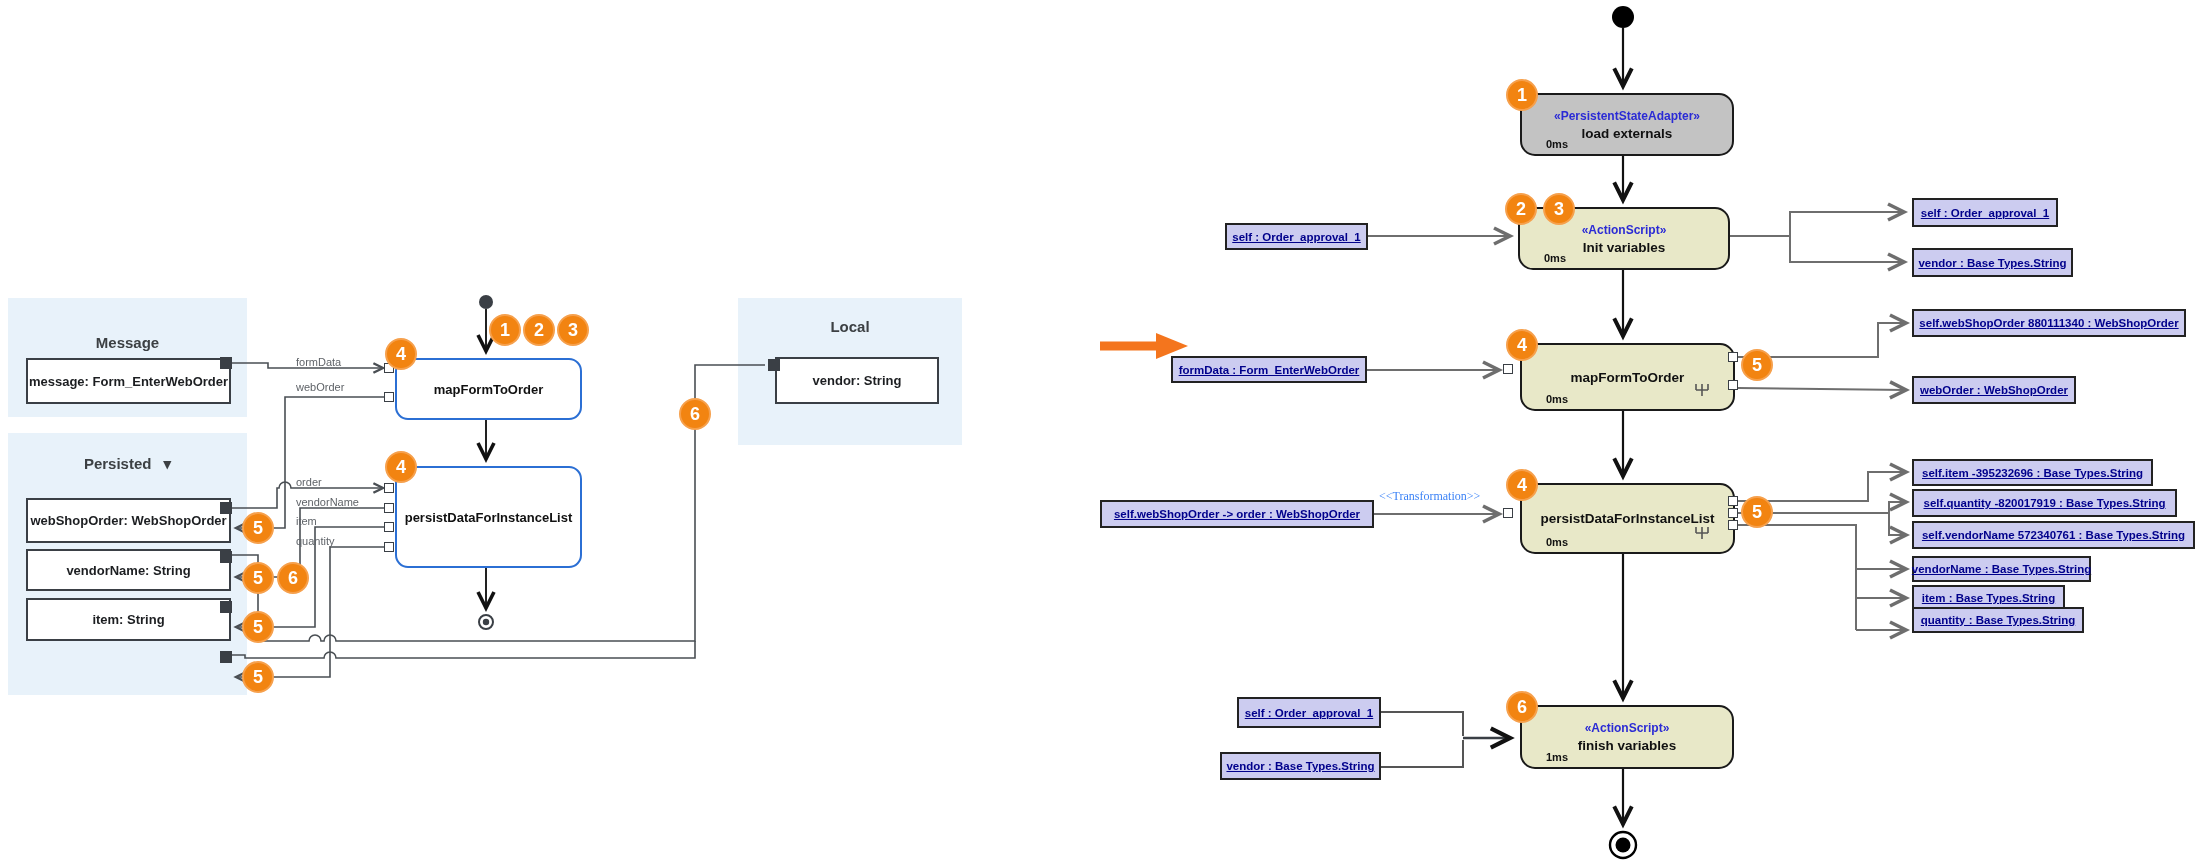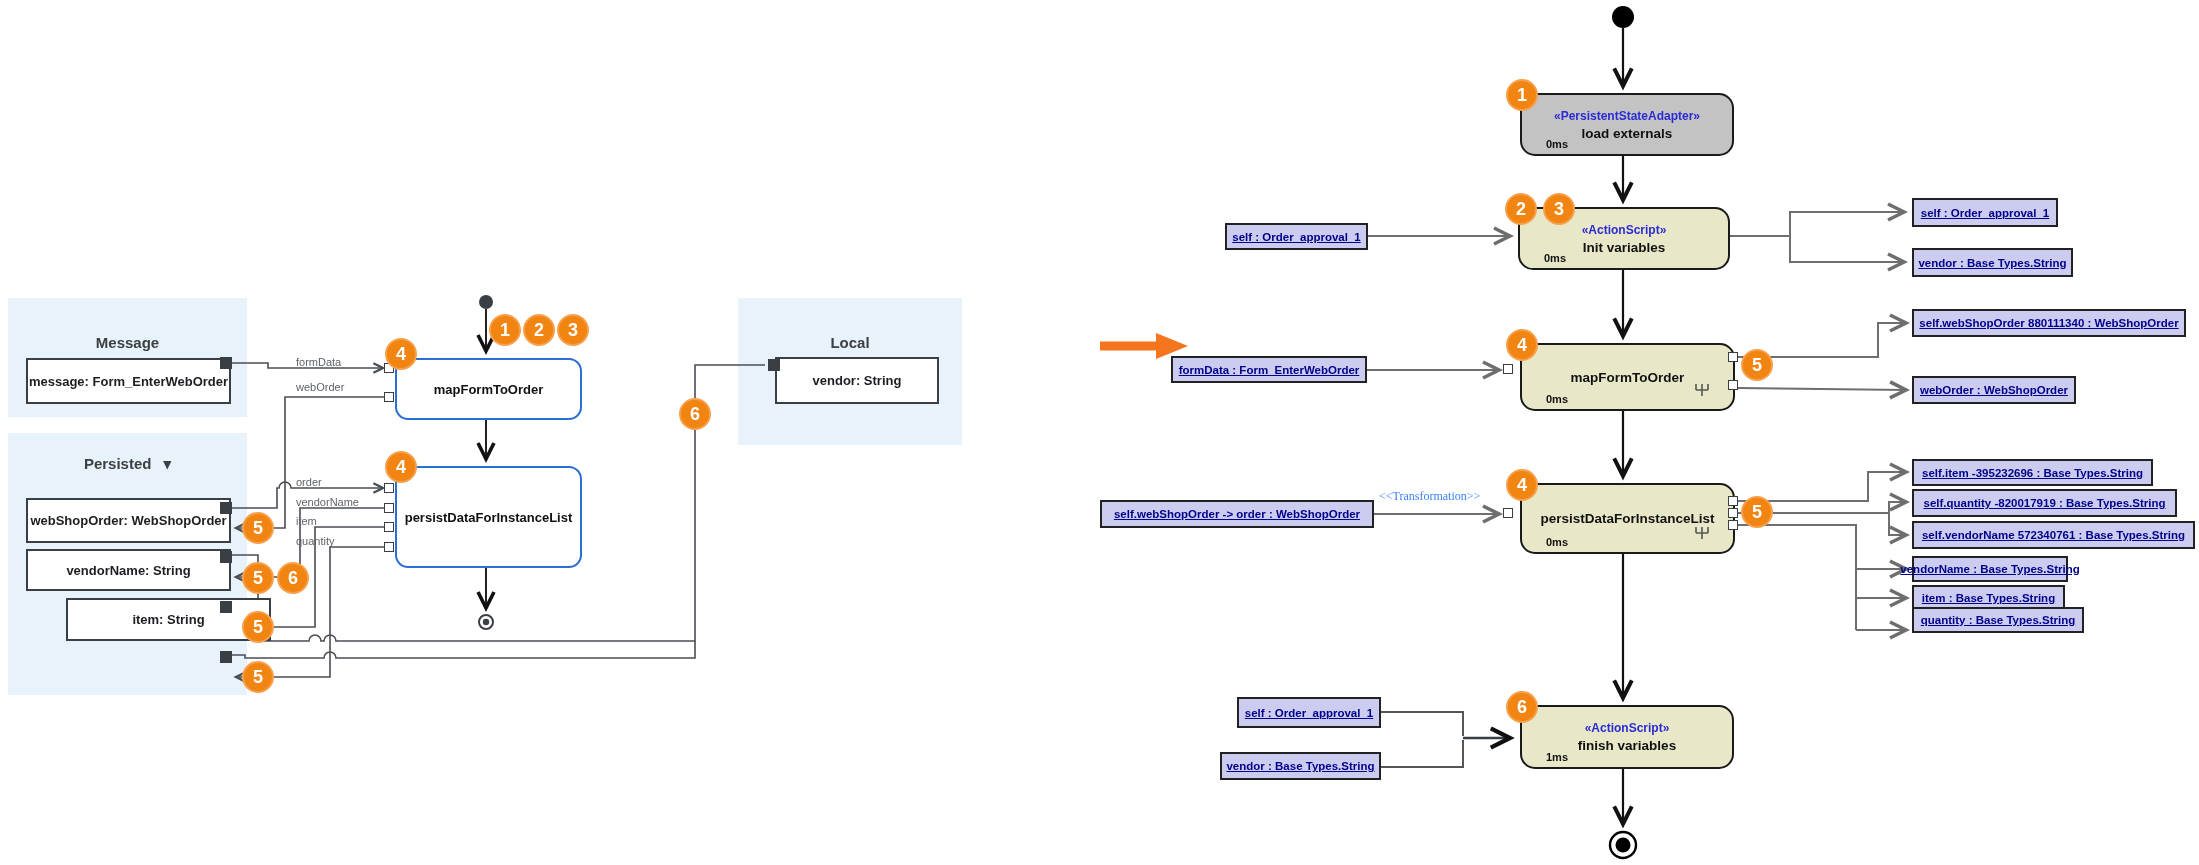--- a/index.html
+++ b/index.html
@@ -121,26 +121,26 @@
   <div class="panel" style="left:8px;top:433px;width:239px;height:262px;">
     <div class="panel-title" style="top:22px;">
       <span>Persisted</span>
       <span style="margin-left:8px;">▾</span>
     </div>
   </div>
   <div class="fieldbox" style="left:26px;top:498px;width:201px;height:41px;">webShopOrder: WebShopOrder</div>
   <div class="sq" style="left:220px;top:502px;"></div>
   <div class="fieldbox" style="left:26px;top:549px;width:201px;height:38px;">vendorName: String</div>
   <div class="sq" style="left:220px;top:551px;"></div>
-  <div class="fieldbox" style="left:26px;top:598px;width:201px;height:39px;margin-left:40px;">item: String</div>
+  <div class="fieldbox" style="left:26px;top:598px;width:201px;height:39px;">item: String</div>
   <div class="sq" style="left:220px;top:601px;"></div>
   <div class="sq" style="left:220px;top:651px;"></div>
 
   <div class="panel" style="left:738px;top:298px;width:224px;height:147px;">
-    <div class="panel-title" style="top:20px;margin-top:16px;">Local</div>
+    <div class="panel-title" style="top:20px;">Local</div>
   </div>
   <div class="fieldbox" style="left:775px;top:357px;width:160px;height:43px;">vendor: String</div>
   <div class="sq" style="left:768px;top:359px;"></div>
 
   <div class="fnbox" style="left:395px;top:358px;width:183px;height:58px;">mapFormToOrder</div>
   <div class="portsq" style="left:384px;top:363px;"></div>
   <div class="portsq" style="left:384px;top:392px;"></div>
   <div class="portlabel" style="left:296px;top:356px;">formData</div>
   <div class="portlabel" style="left:296px;top:381px;">webOrder</div>
 
@@ -212,21 +212,21 @@
   <div class="lbl" style="left:1912px;top:198px;width:146px;height:29px;">self : Order_approval_1</div>
   <div class="lbl" style="left:1912px;top:248px;width:161px;height:29px;">vendor : Base Types.String</div>
   <div class="lbl" style="left:1171px;top:356px;width:196px;height:27px;">formData : Form_EnterWebOrder</div>
   <div class="lbl" style="left:1912px;top:309px;width:274px;height:28px;">self.webShopOrder 880111340 : WebShopOrder</div>
   <div class="lbl" style="left:1912px;top:376px;width:164px;height:28px;">webOrder : WebShopOrder</div>
   <div class="lbl" style="left:1100px;top:500px;width:274px;height:28px;">self.webShopOrder -&gt; order : WebShopOrder</div>
   <div class="txt" style="left:1379px;top:489px;font-size:12px;color:#3b82f6;font-family:Liberation Serif, serif;">&lt;&lt;Transformation&gt;&gt;</div>
   <div class="lbl" style="left:1912px;top:459px;width:241px;height:27px;">self.item -395232696 : Base Types.String</div>
   <div class="lbl" style="left:1912px;top:489px;width:265px;height:28px;">self.quantity -820017919 : Base Types.String</div>
   <div class="lbl" style="left:1912px;top:521px;width:283px;height:28px;">self.vendorName 572340761 : Base Types.String</div>
-  <div class="lbl" style="left:1912px;top:556px;width:156px;height:26px;">vendorName : Base Types.String</div>
+  <div class="lbl" style="left:1912px;top:556px;width:179px;height:26px;">vendorName : Base Types.String</div>
   <div class="lbl" style="left:1912px;top:585px;width:153px;height:26px;">item : Base Types.String</div>
   <div class="lbl" style="left:1912px;top:607px;width:172px;height:26px;">quantity : Base Types.String</div>
   <div class="lbl" style="left:1237px;top:697px;width:144px;height:31px;">self : Order_approval_1</div>
   <div class="lbl" style="left:1220px;top:752px;width:161px;height:28px;">vendor : Base Types.String</div>
 
   <div class="badge" style="left:1506px;top:79px;">1</div>
   <div class="badge" style="left:1505px;top:193px;">2</div>
   <div class="badge" style="left:1543px;top:193px;">3</div>
   <div class="badge" style="left:1506px;top:329px;">4</div>
   <div class="badge" style="left:1741px;top:349px;">5</div>

